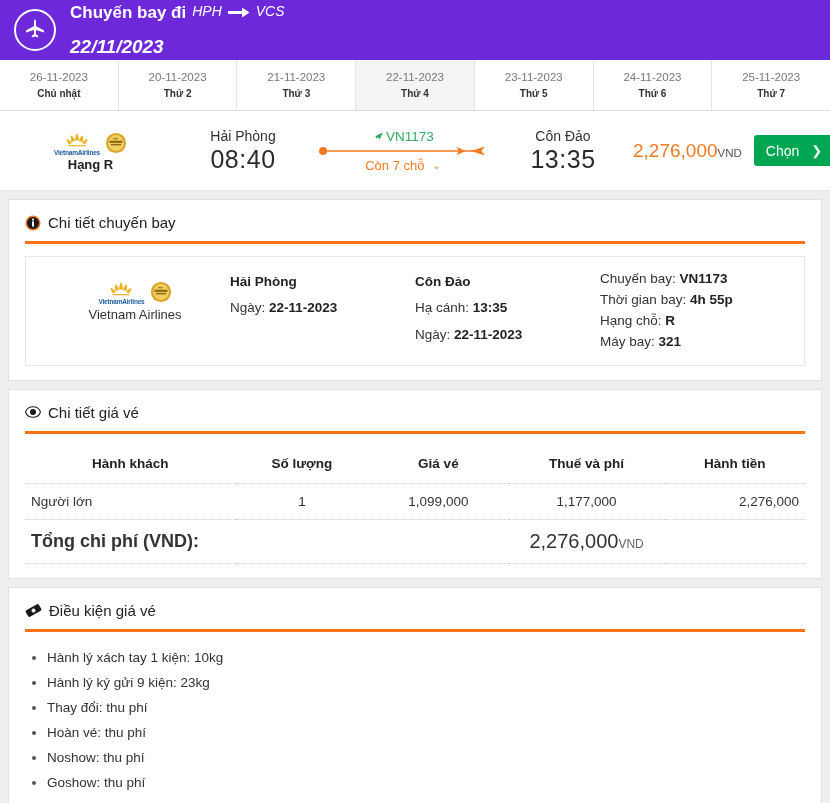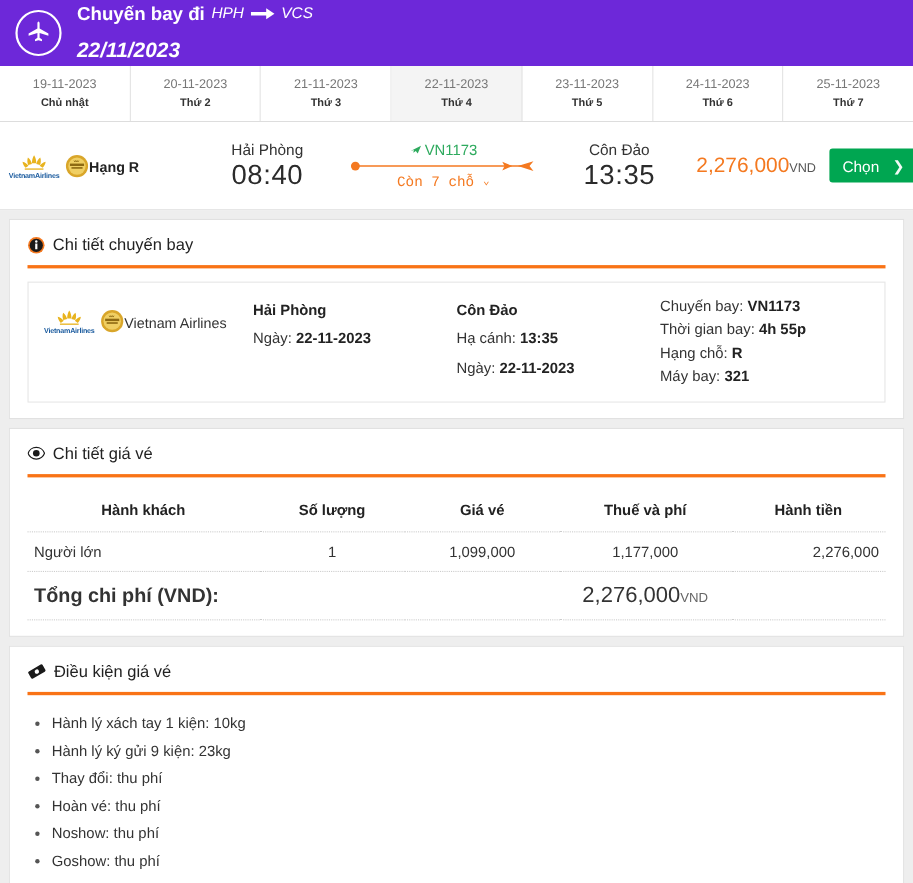--- a/index.html
+++ b/index.html
@@ -81,21 +81,21 @@
   .flightrow {
     height: 80px;
     background: #ffffff;
     border-bottom: 1px solid #e6e6e6;
     display: flex;
     align-items: center;
     padding: 0 10px 0 8px;
   }
   .col-airline {
     width: 165px; flex: 0 0 165px;
-    display: flex; 
+    display: flex; flex-direction: column;
     align-items: center;
   }
   .va-logo-wrap { display:flex; align-items:center; gap:5px; }
   .va-mark { display:flex; flex-direction:column; align-items:center; }
   .va-mark svg { width: 34px; height: 20px; display:block; }
   .va-name {
     font-size: 6.5px;
     color: #1b5b9e;
     letter-spacing: -0.2px;
     font-weight: bold;
@@ -120,21 +120,20 @@
     font-size: 13.5px; color: #2eaa5e;
     display: flex; align-items: center; gap: 2px;
   }
   .flightno svg { width: 12px; height: 12px; display:block; }
   .routeline { width: 100%; height: 14px; position: relative; }
   .routeline svg { width: 100%; height: 14px; display:block; }
   .seats {
     font-size: 13px; color: #f47920;
     display: flex; align-items: center; gap: 8px;
     cursor: pointer;
-    font-family: Liberation Mono, monospace;
   }
   .seats .chev { font-size: 10px; }
 
   .col-price {
     flex: 1 1 auto;
     text-align: right;
     padding-right: 12px;
     white-space: nowrap;
   }
   .price-main { font-size: 19px; color: #f47920; }
@@ -176,21 +175,21 @@
   
   .inner-box {
     border: 1px solid #e6e6e6;
     margin-top: 12px;
     padding: 12px 14px;
     display: flex;
     align-items: flex-start;
   }
   .ib-logo {
     width: 190px; flex: 0 0 190px;
-    display: flex; flex-direction: row; align-items: center;
+    display: flex; flex-direction: column; align-items: center;
     padding-top: 10px;
   }
   .ib-logo-name { font-size: 13px; color:#333333; margin-top: 2px; }
   .ib-col { flex: 0 0 185px; font-size: 13.5px; line-height: 1.95; color:#333333; }
   .ib-col.meta { flex: 1 1 auto; line-height: 1.55; }
   .ib-h { font-weight: bold; color:#222222; }
   .ib-b { font-weight: bold; color:#222222; }
 
   
   table.fare {
@@ -257,21 +256,21 @@
           </svg>
         </span>
         <span class="hdr-code">VCS</span>
       </div>
       <div class="header-line2">22/11/2023</div>
     </div>
   </div>
 
   <div class="datebar">
     <div class="datetab">
-      <span class="dt-date">19-11-2023</span>
+      <span class="dt-date">26-11-2023</span>
       <span class="dt-day">Chủ nhật</span>
     </div>
     <div class="datetab">
       <span class="dt-date">20-11-2023</span>
       <span class="dt-day">Thứ 2</span>
     </div>
     <div class="datetab">
       <span class="dt-date">21-11-2023</span>
       <span class="dt-day">Thứ 3</span>
     </div>

